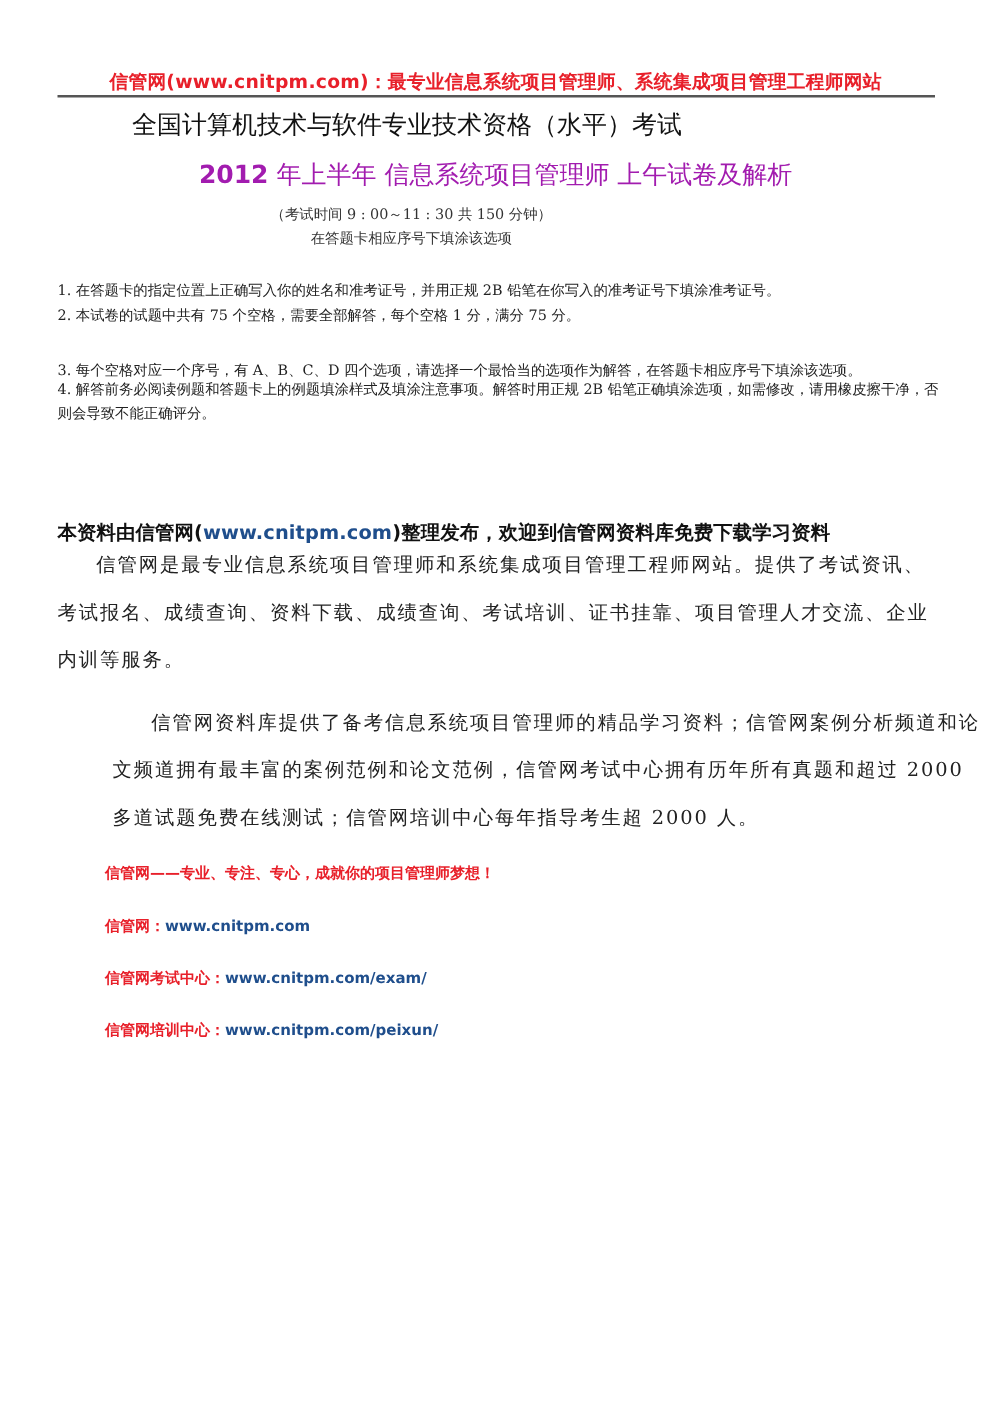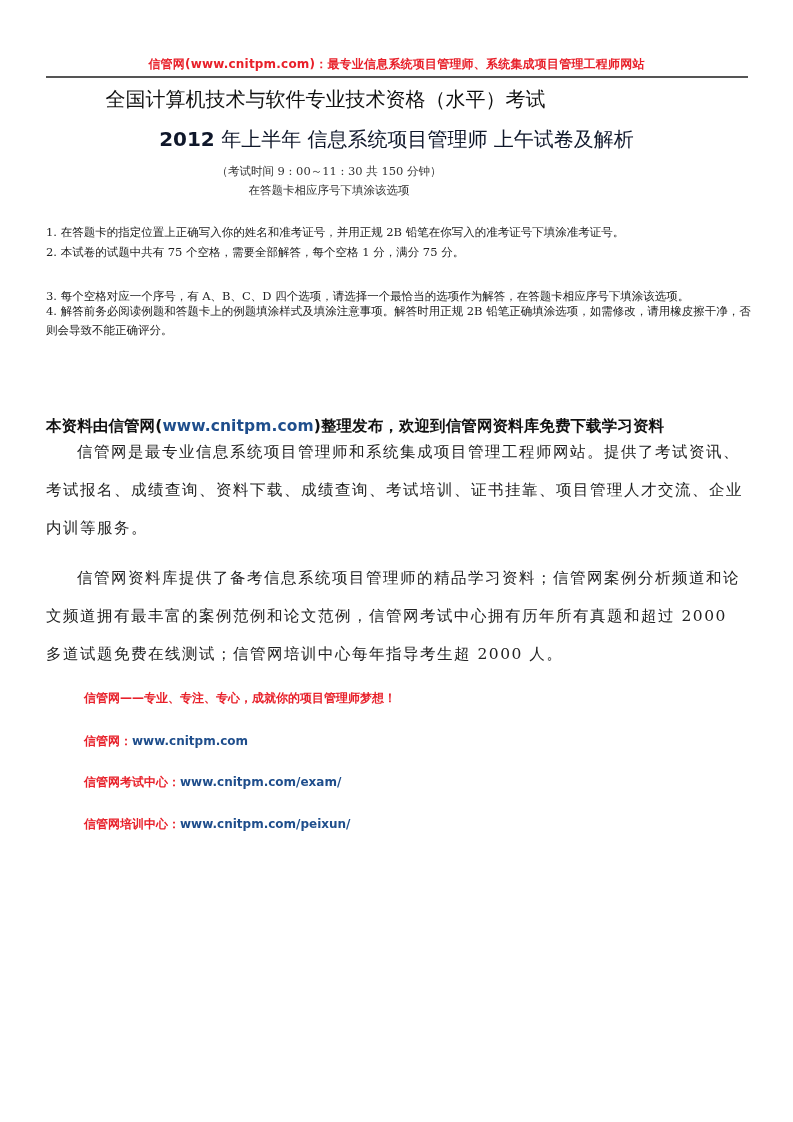--- a/index.html
+++ b/index.html
@@ -5,35 +5,35 @@
   html, body { margin: 0; padding: 0; background: #ffffff; }
   body {
     width: 793px; height: 1122px; position: relative; overflow: hidden;
     font-family: "DejaVu Serif", "Liberation Serif", serif;
     color: #1a1a1a;
   }
   .abs { position: absolute; white-space: nowrap; }
   .header-text {
     left: 0; width: 793px; top: 56px; text-align: center;
     font-family: "DejaVu Sans", "Liberation Sans", sans-serif;
-    font-size: 12px; font-weight: bold; color: #e8202a; letter-spacing: 0.2px;
+    font-size: 15px; font-weight: bold; color: #e8202a; letter-spacing: 0.2px;
   }
   .header-rule {
     left: 46px; top: 76px; width: 702px; height: 0;
     border-top: 2px solid #555555;
   }
   .title1 {
     left: 0; width: 651px; top: 86px; text-align: center;
     font-family: "DejaVu Serif", "Liberation Serif", serif;
     font-size: 20px; color: #111;
   }
   .title2 {
     left: 0; width: 793px; top: 126px; text-align: center;
     font-family: "DejaVu Serif", "Liberation Serif", serif;
-    font-size: 20px; color: #0f172a;
+    font-size: 20px; color: #a21caf;
   }
   .title2 .year { font-family: "DejaVu Sans", "Liberation Sans", sans-serif; font-weight: bold; }
   .subline {
     left: 0; width: 658px; text-align: center; font-size: 11.5px; color: #333;
   }
   .rule-item {
     left: 46px; width: 710px; font-size: 11.5px; color: #222; line-height: 19px;
     white-space: normal;
   }
   .promo-head {
@@ -64,18 +64,18 @@
 <div class="abs subline" style="top:183px;">在答题卡相应序号下填涂该选项</div>
 
 <div class="abs rule-item" style="top:223px;">1. 在答题卡的指定位置上正确写入你的姓名和准考证号，并用正规   2B 铅笔在你写入的准考证号下填涂准考证号。</div>
 <div class="abs rule-item" style="top:243px;">2. 本试卷的试题中共有 75  个空格，需要全部解答，每个空格   1  分，满分 75  分。</div>
 <div class="abs rule-item" style="top:263px;margin-top:24px;">3. 每个空格对应一个序号，有  A、B、C、D 四个选项，请选择一个最恰当的选项作为解答，在答题卡相应序号下填涂该选项。</div>
 <div class="abs rule-item" style="top:302px;">4. 解答前务必阅读例题和答题卡上的例题填涂样式及填涂注意事项。解答时用正规  2B       铅笔正确填涂选项，如需修改，请用橡皮擦干净，否则会导致不能正确评分。</div>
 
 <div class="abs promo-head"><span>本资料由信管网(</span><span class="url">www.cnitpm.com</span><span>)整理发布，欢迎到信管网资料库免费下载学习资料</span></div>
 
 <div class="abs para" style="top:433px;">信管网是最专业信息系统项目管理师和系统集成项目管理工程师网站。提供了考试资讯、考试报名、成绩查询、资料下载、成绩查询、考试培训、证书挂靠、项目管理人才交流、企业内训等服务。</div>
-<div class="abs para" style="top:559px;">信管网资料库提供了备考信息系统项目管理师的精品学习资料；信管网案例分析频道和论文频道拥有最丰富的案例范例和论文范例，信管网考试中心拥有历年所有真题和超过 2000 多道试题免费在线测试；信管网培训中心每年指导考生超 2000 人。</div>
+<div class="abs para" style="top:559px;margin-left:44px;">信管网资料库提供了备考信息系统项目管理师的精品学习资料；信管网案例分析频道和论文频道拥有最丰富的案例范例和论文范例，信管网考试中心拥有历年所有真题和超过 2000 多道试题免费在线测试；信管网培训中心每年指导考生超 2000 人。</div>
 
 <div class="abs slogan" style="top:690px;">信管网——专业、专注、专心，成就你的项目管理师梦想！</div>
 <div class="abs slogan" style="top:733px;"><span>信管网：</span><span class="url">www.cnitpm.com</span></div>
 <div class="abs slogan" style="top:774px;"><span>信管网考试中心：</span><span class="url">www.cnitpm.com/exam/</span></div>
 <div class="abs slogan" style="top:816px;"><span>信管网培训中心：</span><span class="url">www.cnitpm.com/peixun/</span></div>
 
 </body></html>

